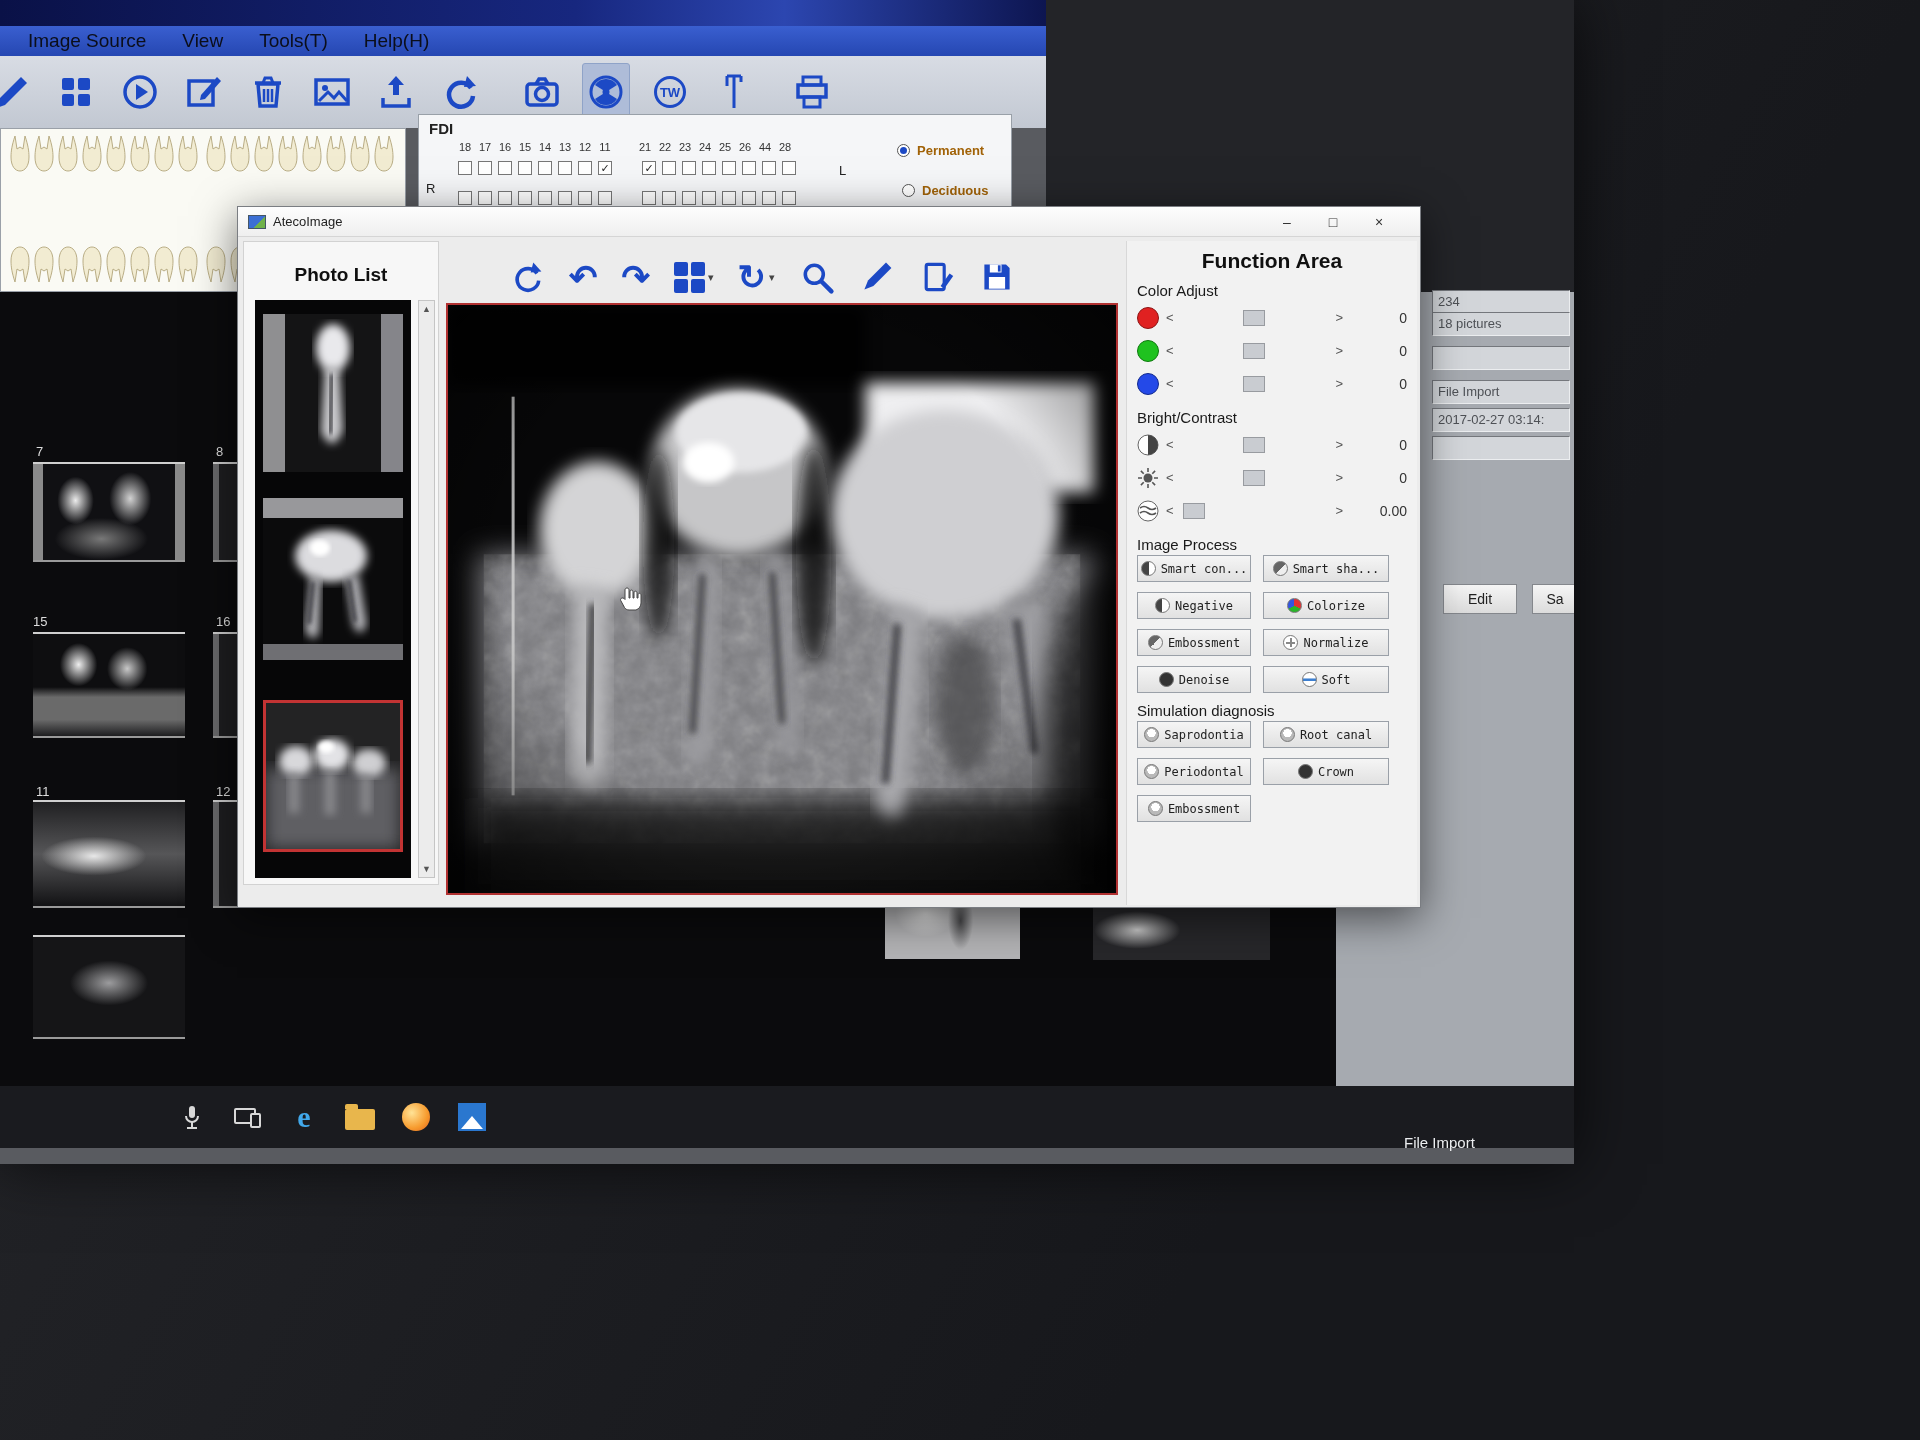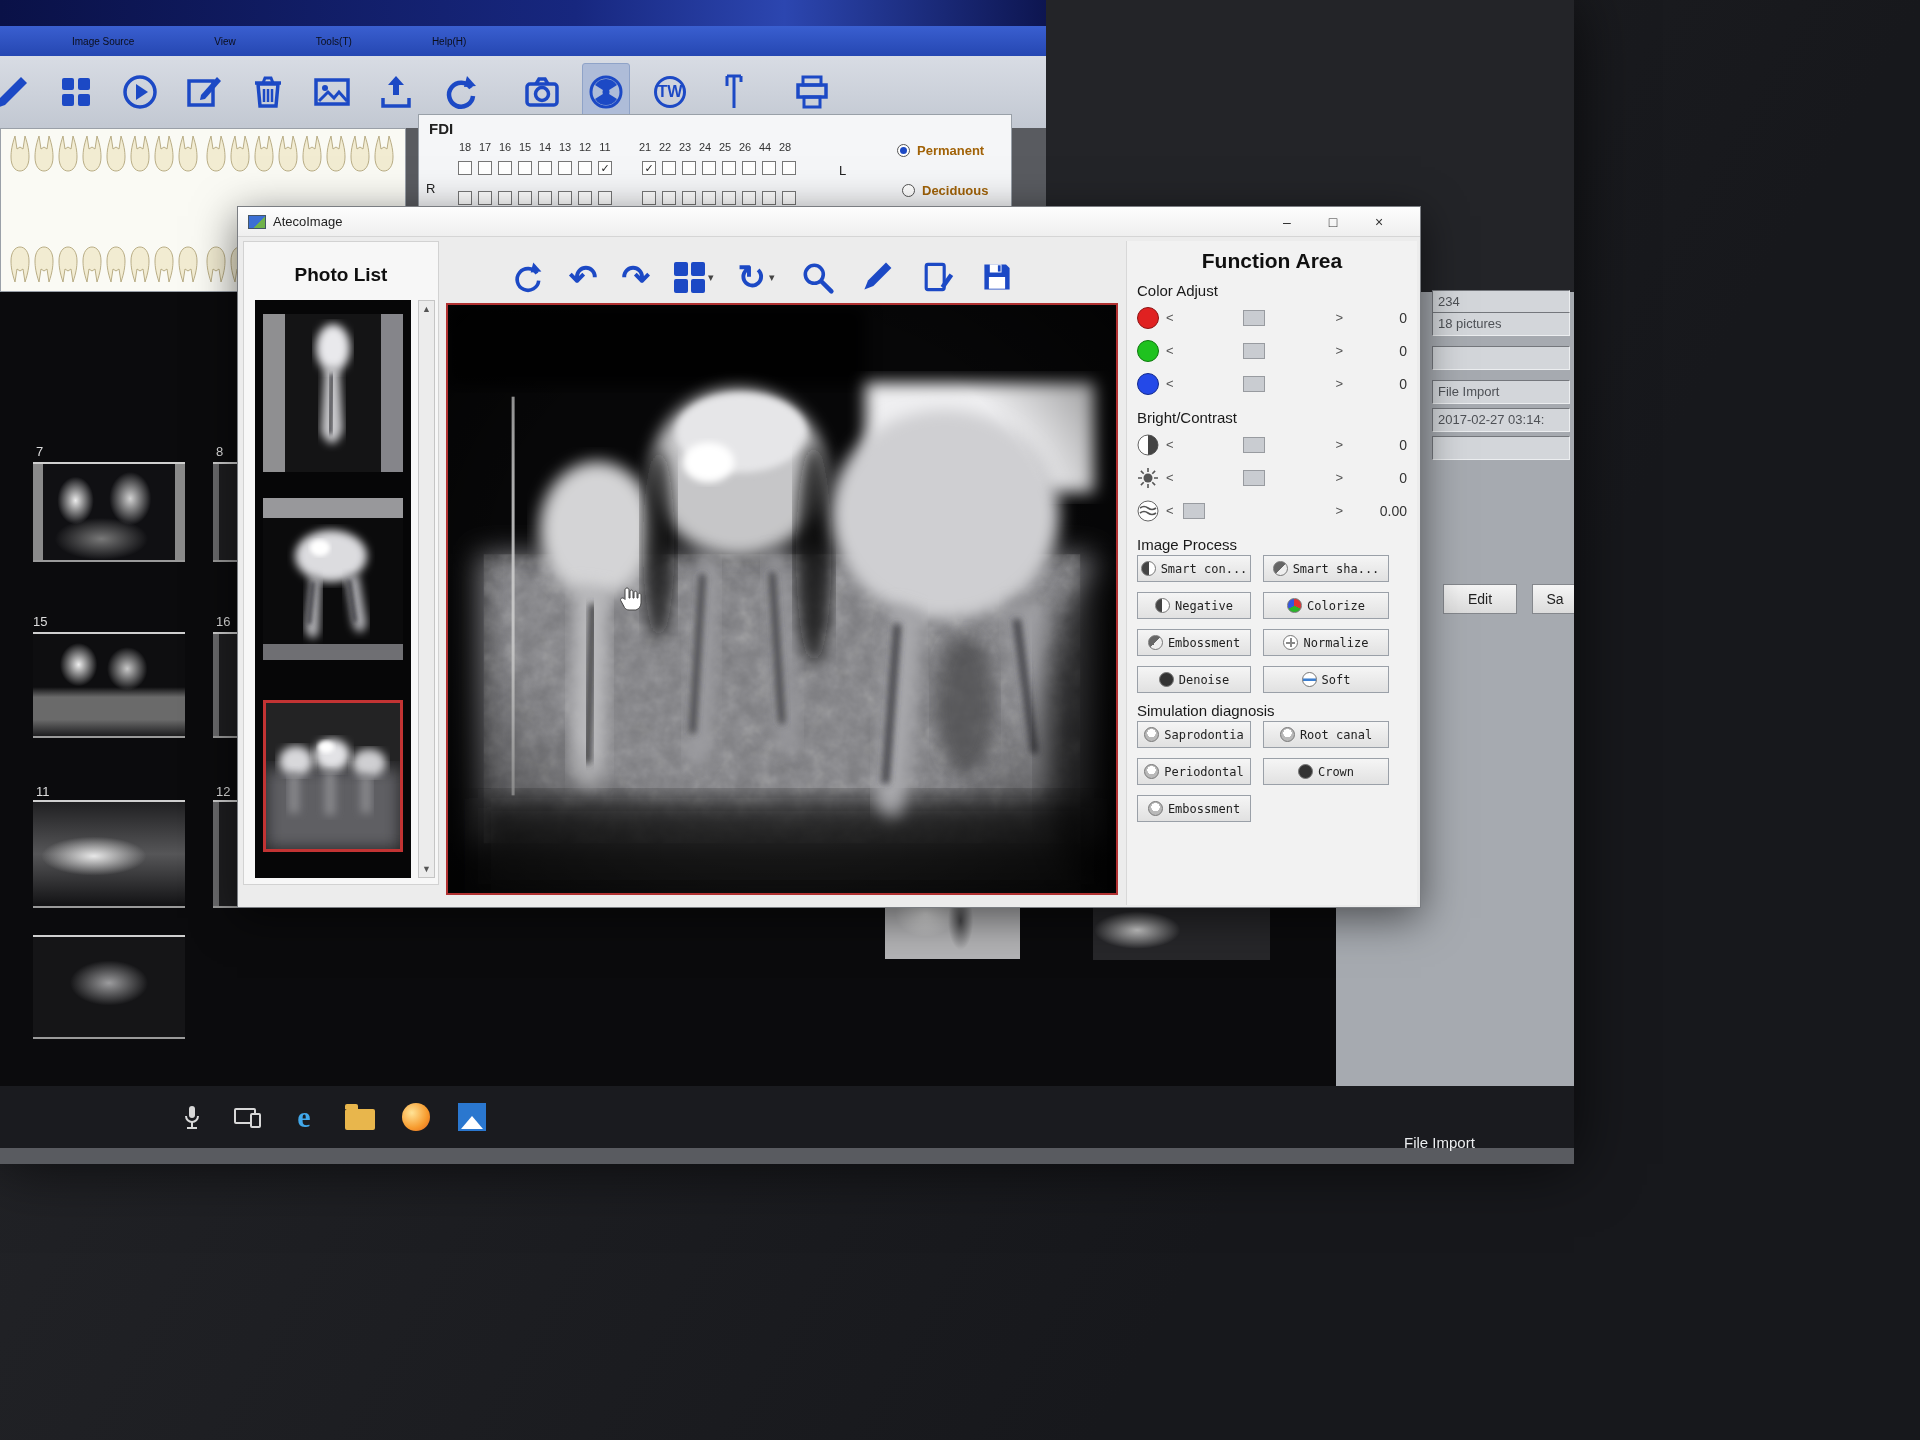--- a/index.html
+++ b/index.html
@@ -4,26 +4,26 @@
 <style>
   *{margin:0;padding:0;box-sizing:border-box;}
   html,body{width:1920px;height:1440px;overflow:hidden;background:#17181c;}
   .stage{position:absolute;inset:0;font-family:"Liberation Sans",sans-serif;background:linear-gradient(120deg,#26272b,#17181c 70%);}
   .screen{position:absolute;left:0;top:0;width:1574px;height:1164px;background:#595b60;overflow:hidden;box-shadow:0 0 60px rgba(0,0,0,.7);}
 
   
   .dark-tr{position:absolute;left:1046px;top:0;width:528px;height:292px;background:#232428;}
   .tstrip{position:absolute;left:0;top:0;width:1046px;height:26px;background:linear-gradient(90deg,#0a1147,#17277f 55%,#2c46b0 75%,#0d1550);}
   .menubar{position:absolute;left:0;top:26px;width:1046px;height:30px;background:linear-gradient(180deg,#3a5fd0,#2547b2);display:flex;align-items:center;gap:36px;padding-left:28px;}
-  .mi{font-size:10px;color:#0b0e1a;margin-left:44px;}
+  .mi{font-size:19px;color:#0b0e1a;}
   .toolbar{position:absolute;left:0;top:56px;width:1046px;height:72px;background:linear-gradient(180deg,#d8dce4,#c2c8d2);display:flex;align-items:center;gap:16px;padding-left:2px;}
   .tbtn{width:48px;height:58px;display:flex;align-items:center;justify-content:center;flex:0 0 auto;}
   .tbtn svg{width:40px;height:40px;}
   .tile-hl{background:#aebcd8;border:1px solid #8fa3c8;border-radius:3px;}
-  .twc{width:32px;height:32px;border:3px solid #1c49c5;border-radius:50%;display:flex;align-items:center;justify-content:center;font-size:16px;font-weight:bold;color:#1c49c5;}
+  .twc{width:32px;height:32px;border:3px solid #1c49c5;border-radius:50%;display:flex;align-items:center;justify-content:center;font-size:13px;font-weight:bold;color:#1c49c5;}
 
   
   .tooth-chart{position:absolute;left:0;top:128px;width:406px;height:164px;background:#fafaf4;border:1px solid #9aa0a8;}
   .fdi-panel{position:absolute;left:418px;top:114px;width:594px;height:122px;background:#f5f6f8;border:1px solid #99a0a8;}
   .fdi-title{position:absolute;left:10px;top:5px;font-size:15px;font-weight:bold;color:#222;}
   .fdi-r{position:absolute;left:7px;top:66px;font-size:13px;color:#222;}
   .fdi-l{position:absolute;left:420px;top:48px;font-size:13px;color:#222;}
   .numrow{position:absolute;left:36px;top:26px;display:flex;}
   .numrow span{width:20px;text-align:center;font-size:11px;color:#333;}
   .numgap{width:24px;}

